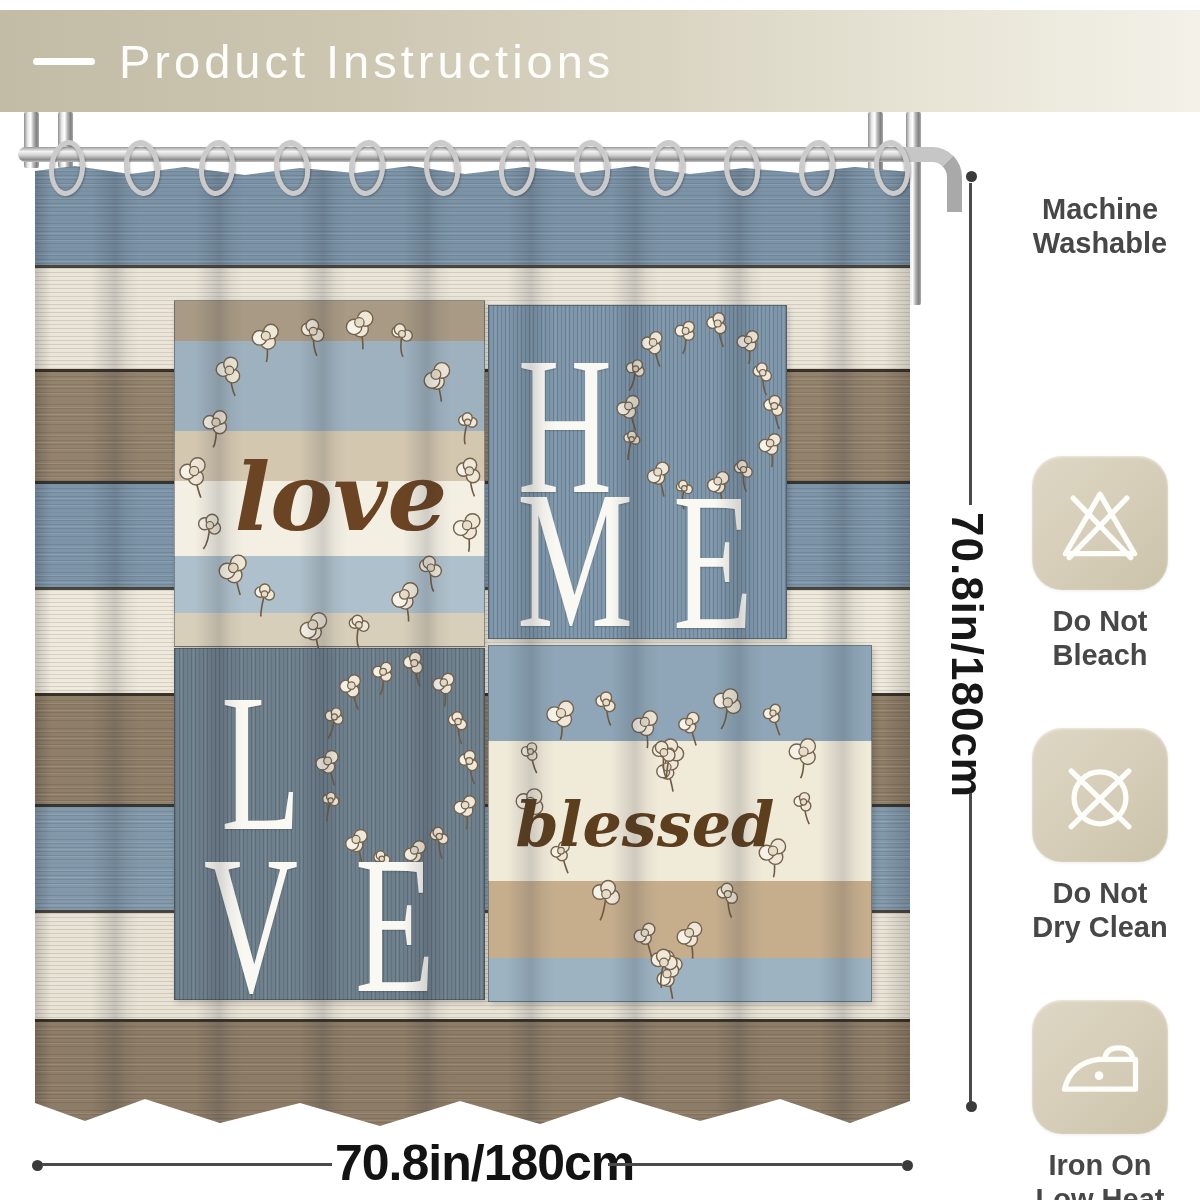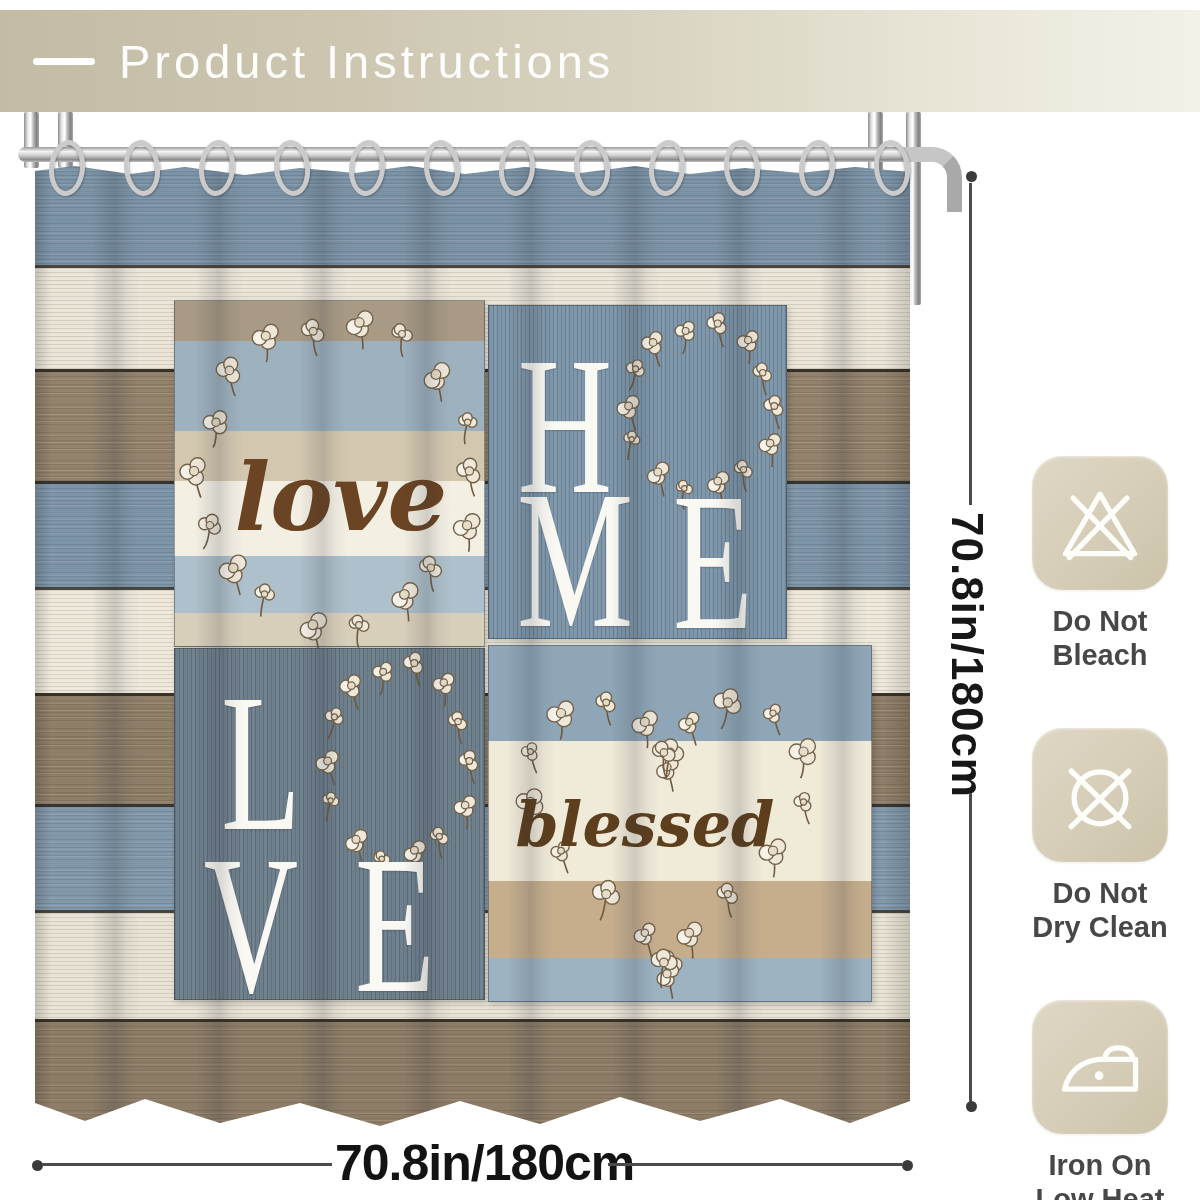--- a/index.html
+++ b/index.html
@@ -533,20 +533,22 @@
     <span class="dot" style="left:32px;top:1160px;"></span>
     <span class="hseg" style="left:42px;width:290px;"></span>
     <div class="dim-h-label">70.8in/180cm</div>
     <span class="hseg" style="left:608px;width:294px;"></span>
     <span class="dot" style="left:902px;top:1160px;"></span>
   </div>
 
   <div>
 
     <div class="care-item" style="top:178px;">
+      <div class="care-label">Machine
+Washable</div>
     </div>
 
     <div class="care-item" style="top:456px;">
       <div class="care-box">
         <svg viewBox="0 0 100 100">
           <path class="care-glyph" d="M50 20 L86 82 L14 82 Z"></path>
           <path class="care-glyph" d="M22 24 L82 86 M78 24 L18 86"></path>
         </svg>
       </div>
       <div class="care-label">Do Not

